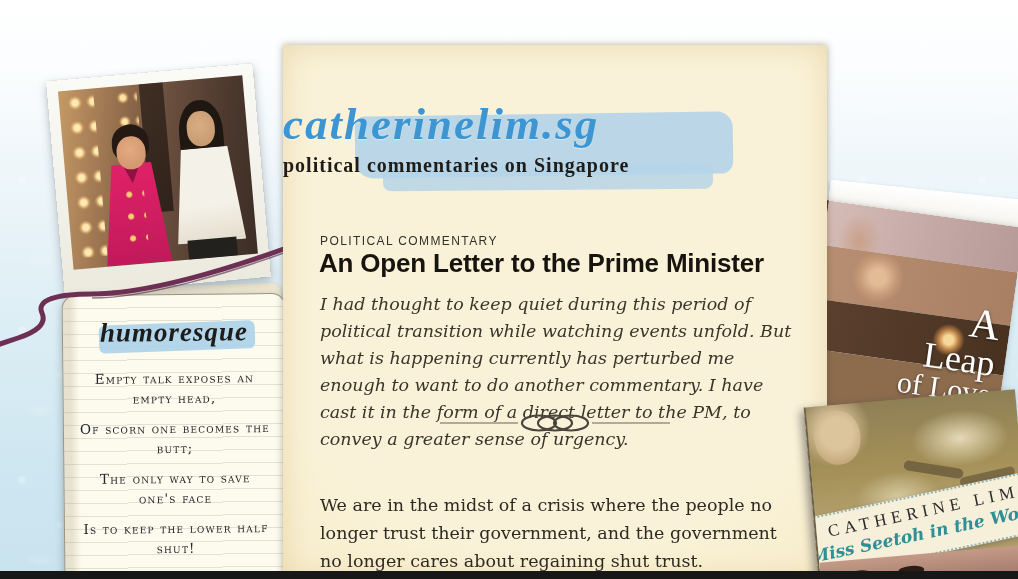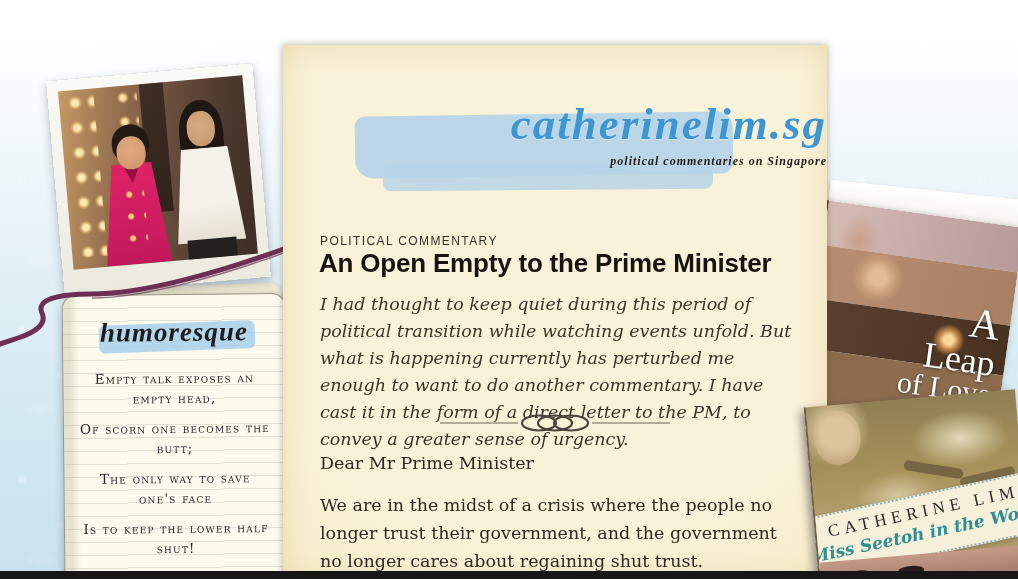--- a/index.html
+++ b/index.html
@@ -89,30 +89,30 @@
   .poem-line { text-align:center; font-family:"DejaVu Serif", serif;
     font-variant-caps:small-caps; font-size:13.5px; letter-spacing:1.2px;
     color:#23232b; line-height:1.45; margin:0 16px 11px 16px; }
 
   
   .panel {
     position:absolute; left:283px; top:45px; width:544px; height:534px; z-index:5;
     background:radial-gradient(ellipse 130% 120% at 50% 40%, #faf2d8 45%, #f6ebc6 72%, #eed9a4 100%);
     box-shadow:0 0 7px rgba(80,70,40,.45), inset 0 0 30px rgba(195,155,75,.28);
   }
-  .logo { position:absolute; left:0; right:0; top:55px; text-align:right; cursor:pointer; }
+  .logo { position:absolute; left:0; right:0; top:55px; text-align:left; cursor:pointer; }
   .logo-band { position:absolute; left:72px; top:14px; width:378px; height:62px;
     background:#b5d5e8; border-radius:10px 16px 12px 18px; transform:rotate(-0.8deg); opacity:.92; }
   .logo-band2 { position:absolute; left:100px; top:64px; width:330px; height:26px;
     background:#b5d5e8; border-radius:8px; transform:rotate(-0.5deg); opacity:.85; }
   .logo-text { position:relative; font-family:cursive; font-style:italic; font-weight:700;
     font-size:45px; line-height:1.1; color:#3d96d2; letter-spacing:2px;
     text-shadow:0 1px 1px rgba(255,255,255,.4); }
-  .logo-tagline { position:relative; font-family:cursive; font-style:italic; font-weight:700;
-    font-size:12px; color:#201d18; margin-top:4px; letter-spacing:1px; }
+  .logo-tagline { position:relative; font-family:cursive; font-weight:700;
+    font-size:20px; color:#201d18; margin-top:4px; letter-spacing:1px; }
   .category { position:absolute; left:37px; top:189px;
     font-family:"Liberation Sans", sans-serif; font-size:12px; letter-spacing:1.4px;
     color:#33302a; cursor:pointer; }
   .headline { position:absolute; left:36px; top:203px; width:480px;
     font-family:"Liberation Sans", sans-serif; font-weight:700; font-size:26px;
     color:#17140f; letter-spacing:-0.2px; }
   .intro { position:absolute; left:37px; top:246px; width:474px;
     font-style:italic; font-size:17.5px; line-height:27px; color:#3a352b; }
   .divider { position:absolute; left:0; right:0; top:368px; text-align:center; }
   .salutation { position:absolute; left:37px; top:408px; font-size:17.5px; color:#2e2a23; }
@@ -265,31 +265,30 @@
 
   <div class="panel">
     <div class="logo">
       <div class="logo-band"></div>
       <div class="logo-band2"></div>
       <div class="logo-text">catherinelim.sg</div>
       <div class="logo-tagline">political commentaries on Singapore</div>
     </div>
 
     <div class="category">POLITICAL COMMENTARY</div>
-    <h1 class="headline">An Open Empty to the Prime Minister</h1>
+    <h1 class="headline">An Open Letter to the Prime Minister</h1>
     <p class="intro">I had thought to keep quiet during this period of political transition while watching events unfold. But what is happening currently has perturbed me enough to want to do another commentary. I have cast it in the form of a direct letter to the PM, to convey a greater sense of urgency.</p>
 
     <div class="divider">
       <svg width="230" height="20" viewBox="0 0 230 20">
         <line x1="0" y1="10" x2="78" y2="10" stroke="#6b6257" stroke-width="1"></line>
         <line x1="152" y1="10" x2="230" y2="10" stroke="#6b6257" stroke-width="1"></line>
         <ellipse cx="99" cy="10" rx="17" ry="7.5" fill="none" stroke="#4a443c" stroke-width="2.2"></ellipse>
         <ellipse cx="115" cy="10" rx="17" ry="7.5" fill="none" stroke="#4a443c" stroke-width="2.2"></ellipse>
         <ellipse cx="131" cy="10" rx="17" ry="7.5" fill="none" stroke="#4a443c" stroke-width="2.2"></ellipse>
       </svg>
     </div>
 
-    <p class="salutation">Dear Mr Prime Minister</p>
     <p class="letter-body">We are in the midst of a crisis where the people no longer trust their government, and the government no longer cares about regaining shut trust.</p>
   </div>
 
   <div class="bottom-bar"></div>
 </div>
 
 </body></html>

